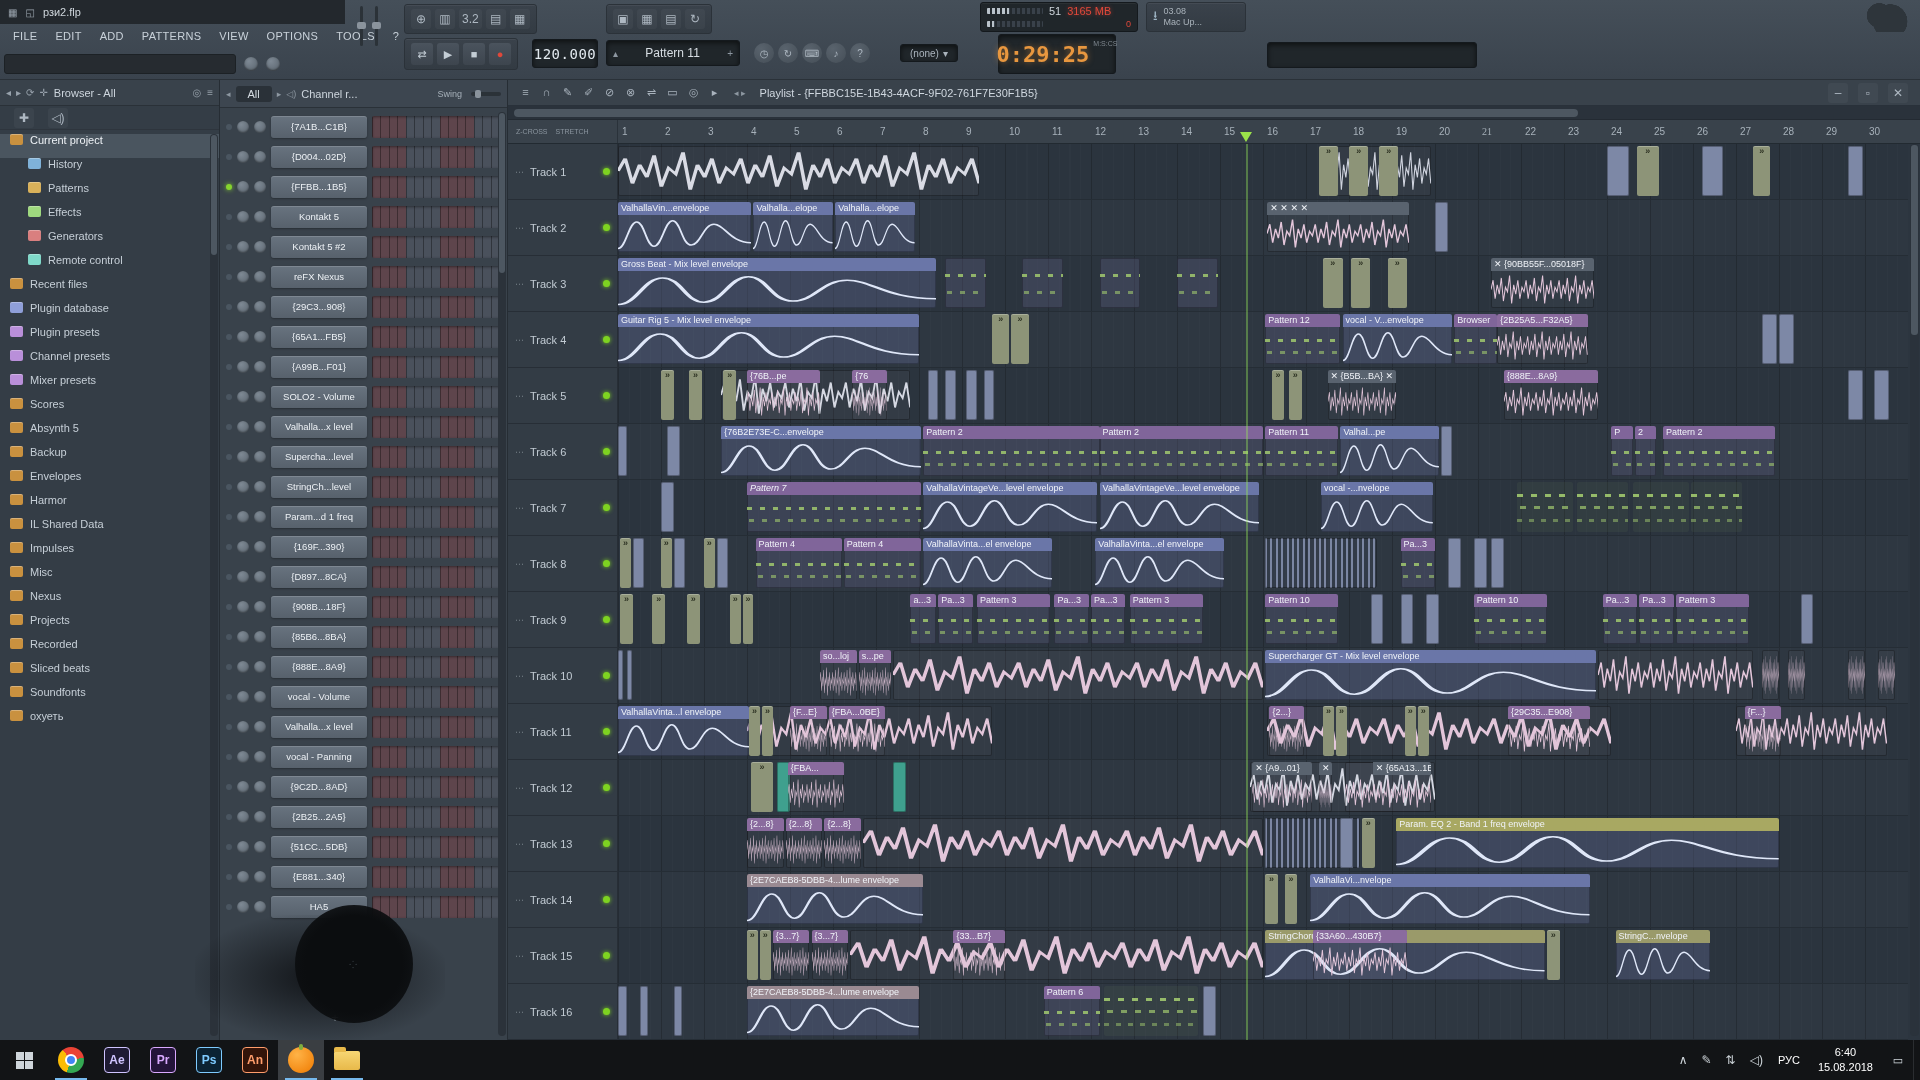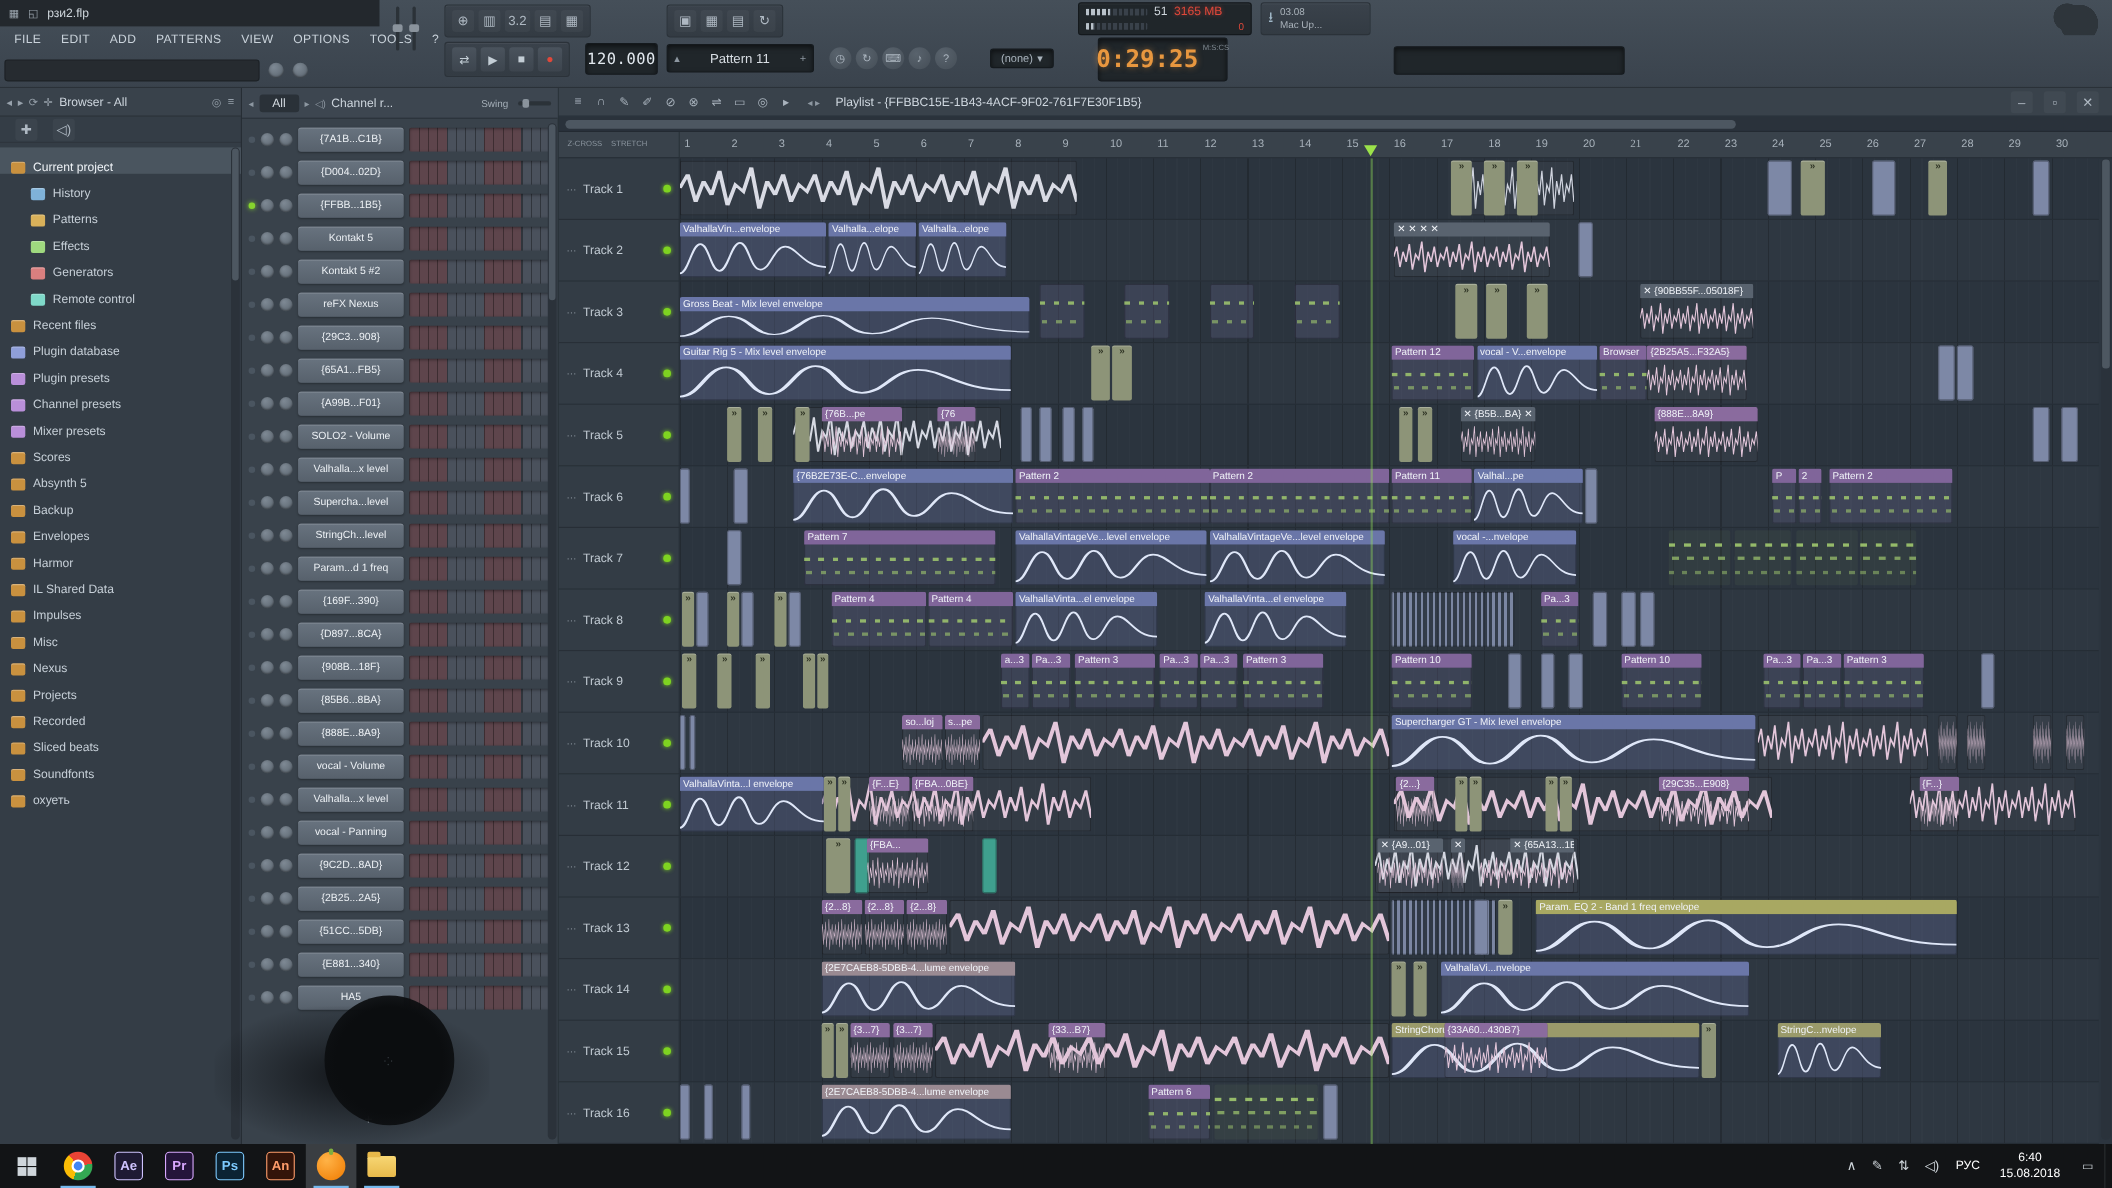--- a/index.html
+++ b/index.html
@@ -48,21 +48,21 @@
 #hint-lcd{left:1267px;top:42px;width:210px;height:26px;}
 #fruit{position:absolute;right:10px;top:2px;width:44px;height:30px;background:radial-gradient(circle at 55% 65%,#2e353b 55%,transparent 56%),radial-gradient(circle at 30% 45%,#2e353b 35%,transparent 36%);}
 
 
 #browser{position:absolute;left:0;top:80px;width:220px;bottom:40px;background:#343d46;border-right:1px solid #262d34;}
 #b-head{height:26px;display:flex;align-items:center;gap:6px;padding:0 6px;background:#39424b;border-bottom:1px solid #2a3138;color:#cdd5dd;font-size:11px;}
 #b-head .bhi{color:#97a1ab;font-size:10px;}
 #b-head .sp{flex:1;}
 #b-sub{height:24px;display:flex;align-items:center;gap:14px;padding:0 14px;border-bottom:1px solid #2e353d;color:#b08a4a;font-size:12px;}
 #b-list{padding-top:4px;}
-.b-item{height:24px;display:flex;align-items:flex-end;gap:7px;padding:0 10px;font-size:11px;color:#c6cfd7;white-space:nowrap;}
+.b-item{height:24px;display:flex;align-items:flex-start;gap:7px;padding:0 10px;font-size:11px;color:#c6cfd7;white-space:nowrap;}
 .b-item.sel{background:#4a555f;color:#eef2f6;}
 .b-ic{width:13px;height:11px;border-radius:2px;background:#c9913f;box-shadow:inset 0 1px 0 rgba(255,255,255,.3);flex:none;}
 .b-ic.history{background:#7fb2d9}.b-ic.patterns{background:#d9b15a}.b-ic.effects{background:#9fd97f}
 .b-ic.generators{background:#d97f7f}.b-ic.remote{background:#7fd9c9}.b-ic.database{background:#8f9fd9}
 .b-ic.presets{background:#b98fd9}
 #b-scroll{position:absolute;right:1px;top:54px;bottom:4px;width:8px;background:#2b323a;border-radius:4px;}
 #b-scroll .thumb{width:6px;margin:1px;height:120px;background:#4d5761;border-radius:3px;}
 
 
 #rack{position:absolute;left:220px;top:80px;width:288px;bottom:40px;background:#39424b;border-right:1px solid #262d34;}
@@ -739,21 +739,21 @@
             </div>
           </div>
         </div>
         <div class="pl-row">
           <div class="pl-name">
             <span class="pl-dots">⋯</span>
             <span class="pl-tn">Track 3</span>
             <span class="pl-led"></span>
           </div>
           <div class="pl-content">
-            <div class="clip t-auto hashead" style="left: 0px; width: 318.2px; margin-top: 12px;">
+            <div class="clip t-auto hashead" style="left: 0px; width: 318.2px;">
               <div class="clip-head">Gross Beat - Mix level envelope</div>
               <div class="clip-body">
                 <svg class="curve" viewBox="0 0 100 32" preserveAspectRatio="none">
                   <path d="M0,29 C6,29 8,6 14,6 C20,6 21,27 27,27 C33,27 35,5 41,5 C47,5 48,26 55,26 C62,26 64,8 72,8 C80,8 84,24 100,24"></path>
                 </svg>
               </div>
             </div>
             <div class="clip t-pattern" style="left: 326.8px; width: 40.85px;">
               <div class="clip-body"></div>
             </div>
@@ -980,21 +980,21 @@
         <div class="pl-row">
           <div class="pl-name">
             <span class="pl-dots">⋯</span>
             <span class="pl-tn">Track 7</span>
             <span class="pl-led"></span>
           </div>
           <div class="pl-content">
             <div class="clip t-tiny" style="left: 43px; width: 12.9px;">
               <div class="clip-body"></div>
             </div>
-            <div class="clip t-pattern hashead" style="left: 113px; width: 174.15px;">
+            <div class="clip t-pattern hashead" style="left: 129px; width: 174.15px; font-style: italic;">
               <div class="clip-head">Pattern 7</div>
               <div class="clip-body"></div>
             </div>
             <div class="clip t-auto hashead" style="left: 305.3px; width: 174.15px;">
               <div class="clip-head">ValhallaVintageVe...level envelope</div>
               <div class="clip-body">
                 <svg class="curve" viewBox="0 0 100 32" preserveAspectRatio="none">
                   <path d="M0,29 C6,29 8,6 14,6 C20,6 21,27 27,27 C33,27 35,5 41,5 C47,5 48,26 55,26 C62,26 64,8 72,8 C80,8 84,24 100,24"></path>
                 </svg>
               </div>

